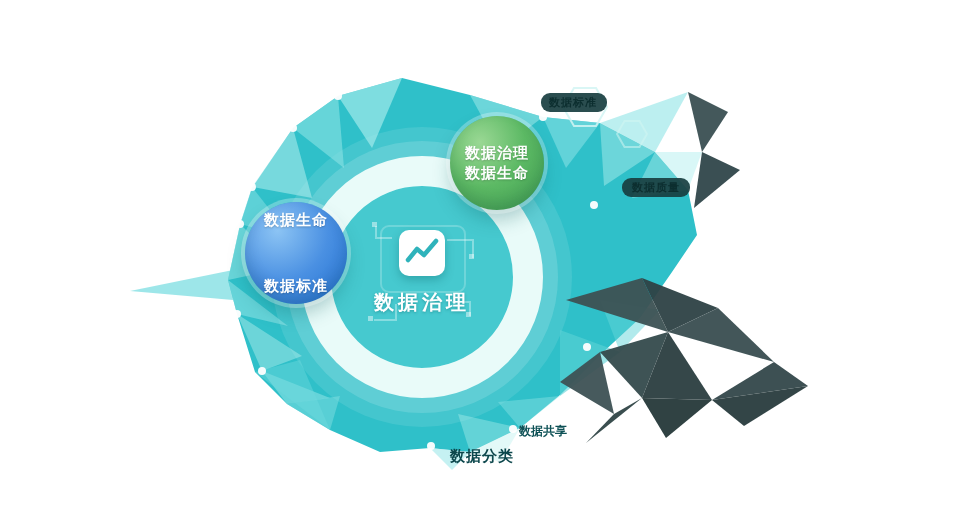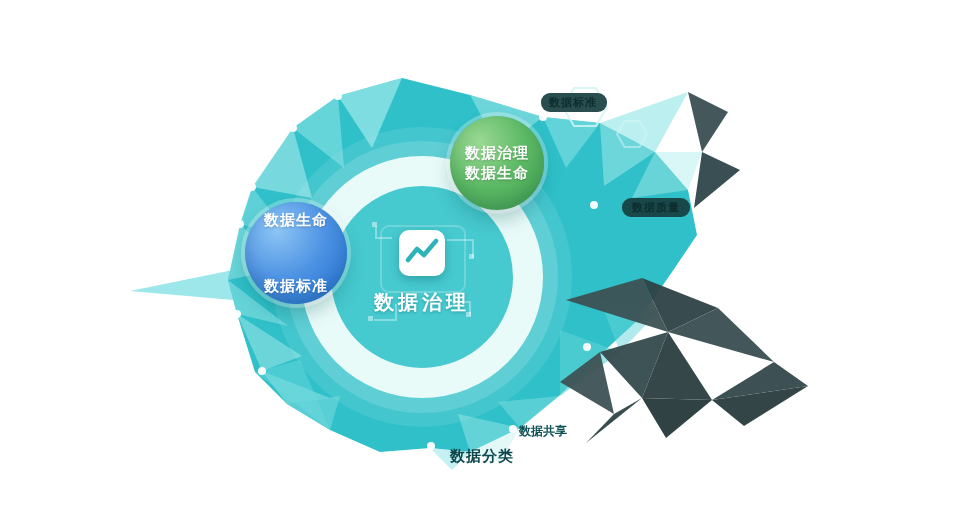--- a/index.html
+++ b/index.html
@@ -51,21 +51,21 @@
   }
   .node span{display:block;}
 
   
   .pill{
     position:absolute;padding:2px 10px;border-radius:9px;background:rgba(24,62,64,.92);
     color:#0c2e2f;font-size:11px;font-weight:bold;line-height:15px;letter-spacing:1px;
     white-space:nowrap;
   }
   .pill-top{left:541px;top:93px;padding-left:8px;}
-  .pill-mid{left:622px;top:178px;margin-top:20px;}
+  .pill-mid{left:622px;top:178px;}
   .edge-label{position:absolute;font-weight:bold;white-space:nowrap;text-align:center;}
   .edge-label-share{left:519px;top:423px;font-size:12px;color:#0e5156;}
   .edge-label-classify{left:450px;top:447px;font-size:15px;color:#0c474c;letter-spacing:1px;}
 </style>
 </head>
 <body>
 
 <div class="stage">
 
   <svg class="bg-art" viewBox="0 0 960 530" aria-hidden="true">

